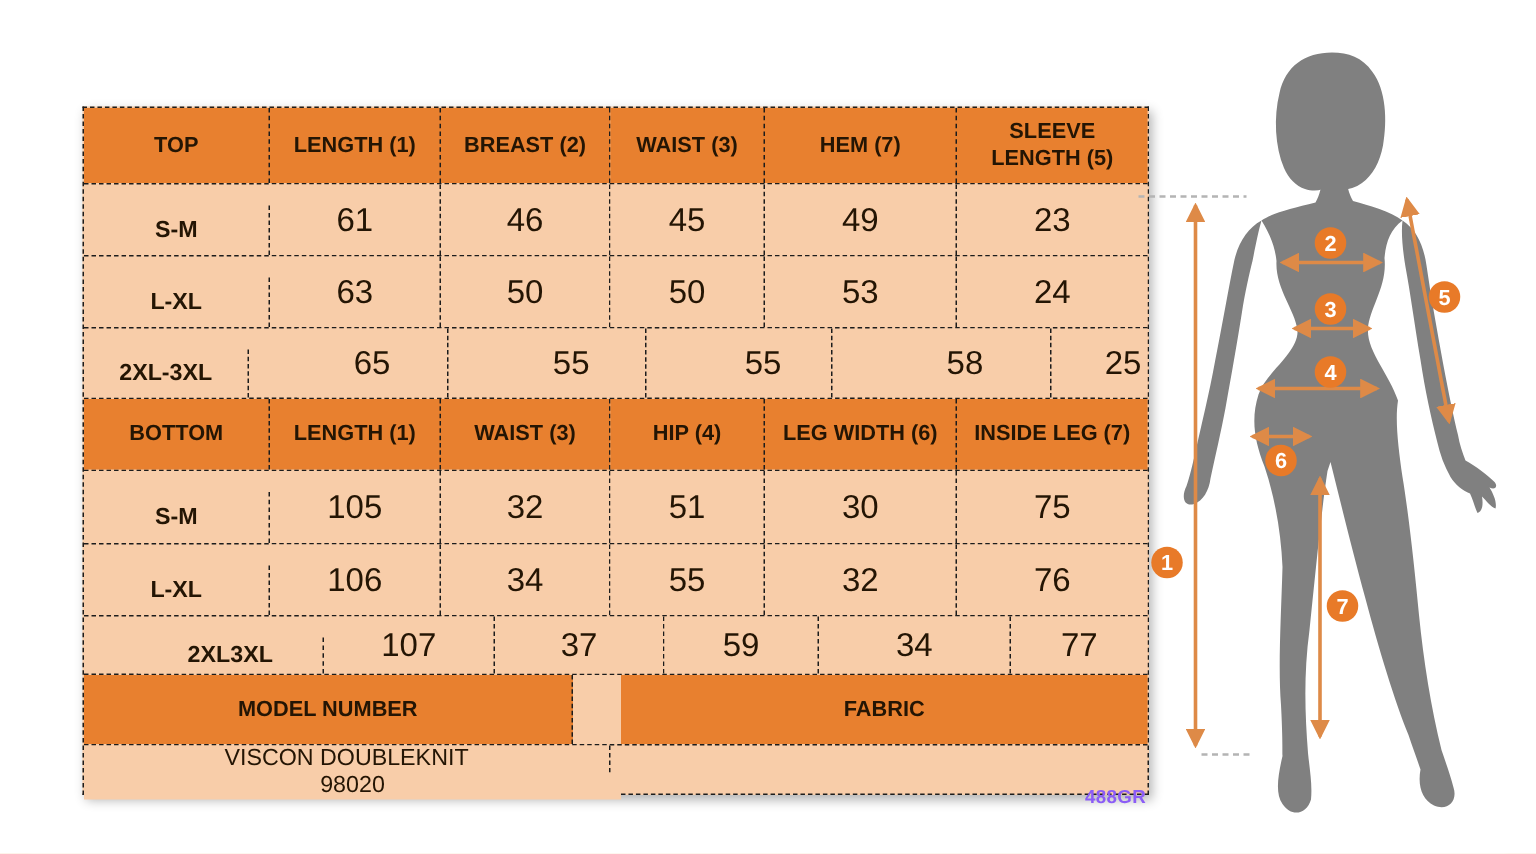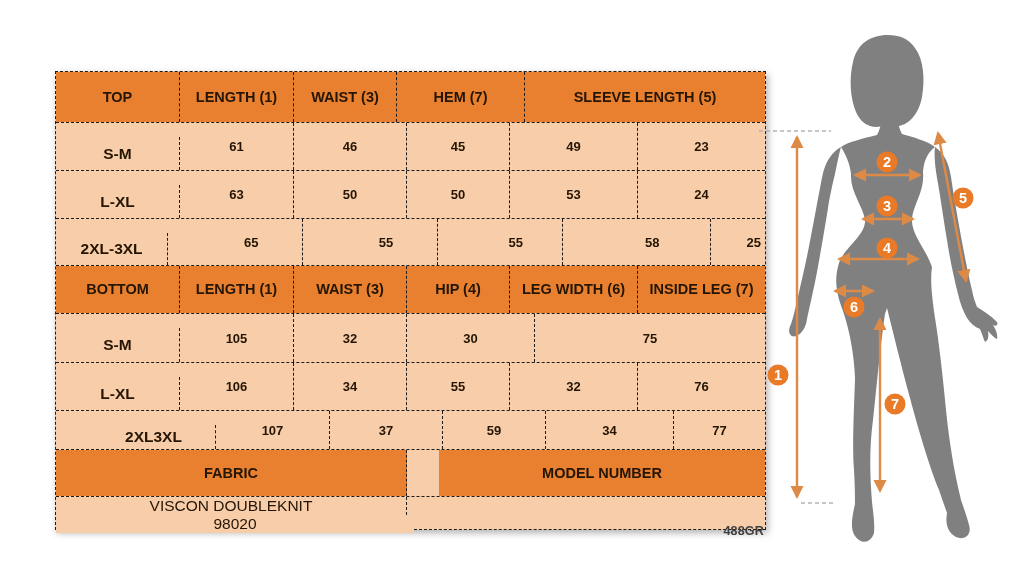--- a/index.html
+++ b/index.html
@@ -23,46 +23,47 @@
     box-sizing:border-box;border-right:1px dashed var(--line);
     display:flex;align-items:center;justify-content:center;text-align:center;
     color:var(--ink);background:var(--peach);padding:0 4px;
   }
   .cell:last-child{border-right:none;}
   .hdr-row .cell{background:var(--orange);font-weight:bold;font-size:14.5px;line-height:1.25;}
   .c0{width:124px;} .c1{width:114px;} .c2{width:113px;} .c3{width:103px;} .c4{width:128px;} .c5{width:127px;flex:1;}
   .sp-a{width:351px;} .sp-b{width:358px;flex:1;}
   .h50{height:50px;} .h47{height:47px;} .h46{height:46px;gap:32px;} .h48{height:48px;} .h38{height:38px;padding-left:36px;} .h32{height:32px;}
   .size-cell{font-weight:bold;font-size:15.5px;margin-top:14px;}
-  .val-cell{font-size:13px;font-weight:700;}
+  .val-cell{font-size:22px;font-weight:400;}
   .fab-val{font-size:15.5px;}
   
   .footnote{
     position:absolute;top:524px;left:690px;width:74px;text-align:right;
-    font-size:12.5px;font-weight:600;color:#404040;letter-spacing:.2px;
+    font-size:12.5px;font-weight:600;color:#8b5cf6;letter-spacing:.2px;
   }
   
   .figure-wrap{position:absolute;left:755px;top:20px;width:269px;height:540px;}
   .sil{fill:var(--silhouette);stroke:none;}
   .arrow{stroke:var(--arrow);stroke-width:2.4;fill:none;}
   .dash{stroke:#b4b4b4;stroke-width:1.6;stroke-dasharray:4 3;}
   .mk{fill:var(--marker);}
   .mk-t{fill:#ffffff;font-family:"Liberation Sans",sans-serif;font-size:14.5px;font-weight:bold;text-anchor:middle;}
   #ah path{fill:var(--arrow);}
 </style>
 </head>
 <body>
 
 <div id="stage" style="--orange: #E8802F; --peach: #F8CDA9; --arrow: #DE8A47; --marker: #E87A28; --silhouette: #808080; --ink: #241504; --line: #1c1c1c;">
 
   <div class="size-table">
 
     <div class="trow hdr-row h50">
       <div class="cell c0">TOP</div>
       <div class="cell c1">LENGTH (1)</div>
+      <div class="cell c2">BREAST (2)</div>
       <div class="cell c3">WAIST (3)</div>
       <div class="cell c4">HEM (7)</div>
       <div class="cell c5">SLEEVE LENGTH (5)</div>
     </div>
 
     <div class="trow h47">
       <div class="cell c0 size-cell">S-M</div>
       <div class="cell c1 val-cell">61</div>
       <div class="cell c2 val-cell">46</div>
       <div class="cell c3 val-cell">45</div>
@@ -94,20 +95,21 @@
       <div class="cell c2">WAIST (3)</div>
       <div class="cell c3">HIP (4)</div>
       <div class="cell c4">LEG WIDTH (6)</div>
       <div class="cell c5">INSIDE LEG (7)</div>
     </div>
 
     <div class="trow h48">
       <div class="cell c0 size-cell">S-M</div>
       <div class="cell c1 val-cell">105</div>
       <div class="cell c2 val-cell">32</div>
+      <div class="cell c3 val-cell">51</div>
       <div class="cell c4 val-cell">30</div>
       <div class="cell c5 val-cell">75</div>
     </div>
 
     <div class="trow h47">
       <div class="cell c0 size-cell">L-XL</div>
       <div class="cell c1 val-cell">106</div>
       <div class="cell c2 val-cell">34</div>
       <div class="cell c3 val-cell">55</div>
       <div class="cell c4 val-cell">32</div>
@@ -117,22 +119,22 @@
     <div class="trow h38">
       <div class="cell c0 size-cell">2XL3XL</div>
       <div class="cell c1 val-cell">107</div>
       <div class="cell c2 val-cell">37</div>
       <div class="cell c3 val-cell">59</div>
       <div class="cell c4 val-cell">34</div>
       <div class="cell c5 val-cell">77</div>
     </div>
 
     <div class="trow hdr-row h46">
+      <div class="cell sp-b">MODEL NUMBER</div>
       <div class="cell sp-a">FABRIC</div>
-      <div class="cell sp-b">MODEL NUMBER</div>
     </div>
 
     <div class="trow h32">
       <div class="cell sp-a fab-val">VISCON DOUBLEKNIT</div>
       <div class="cell sp-b fab-val">98020</div>
     </div>
 
   </div>
 
   <div class="footnote">488GR</div>

